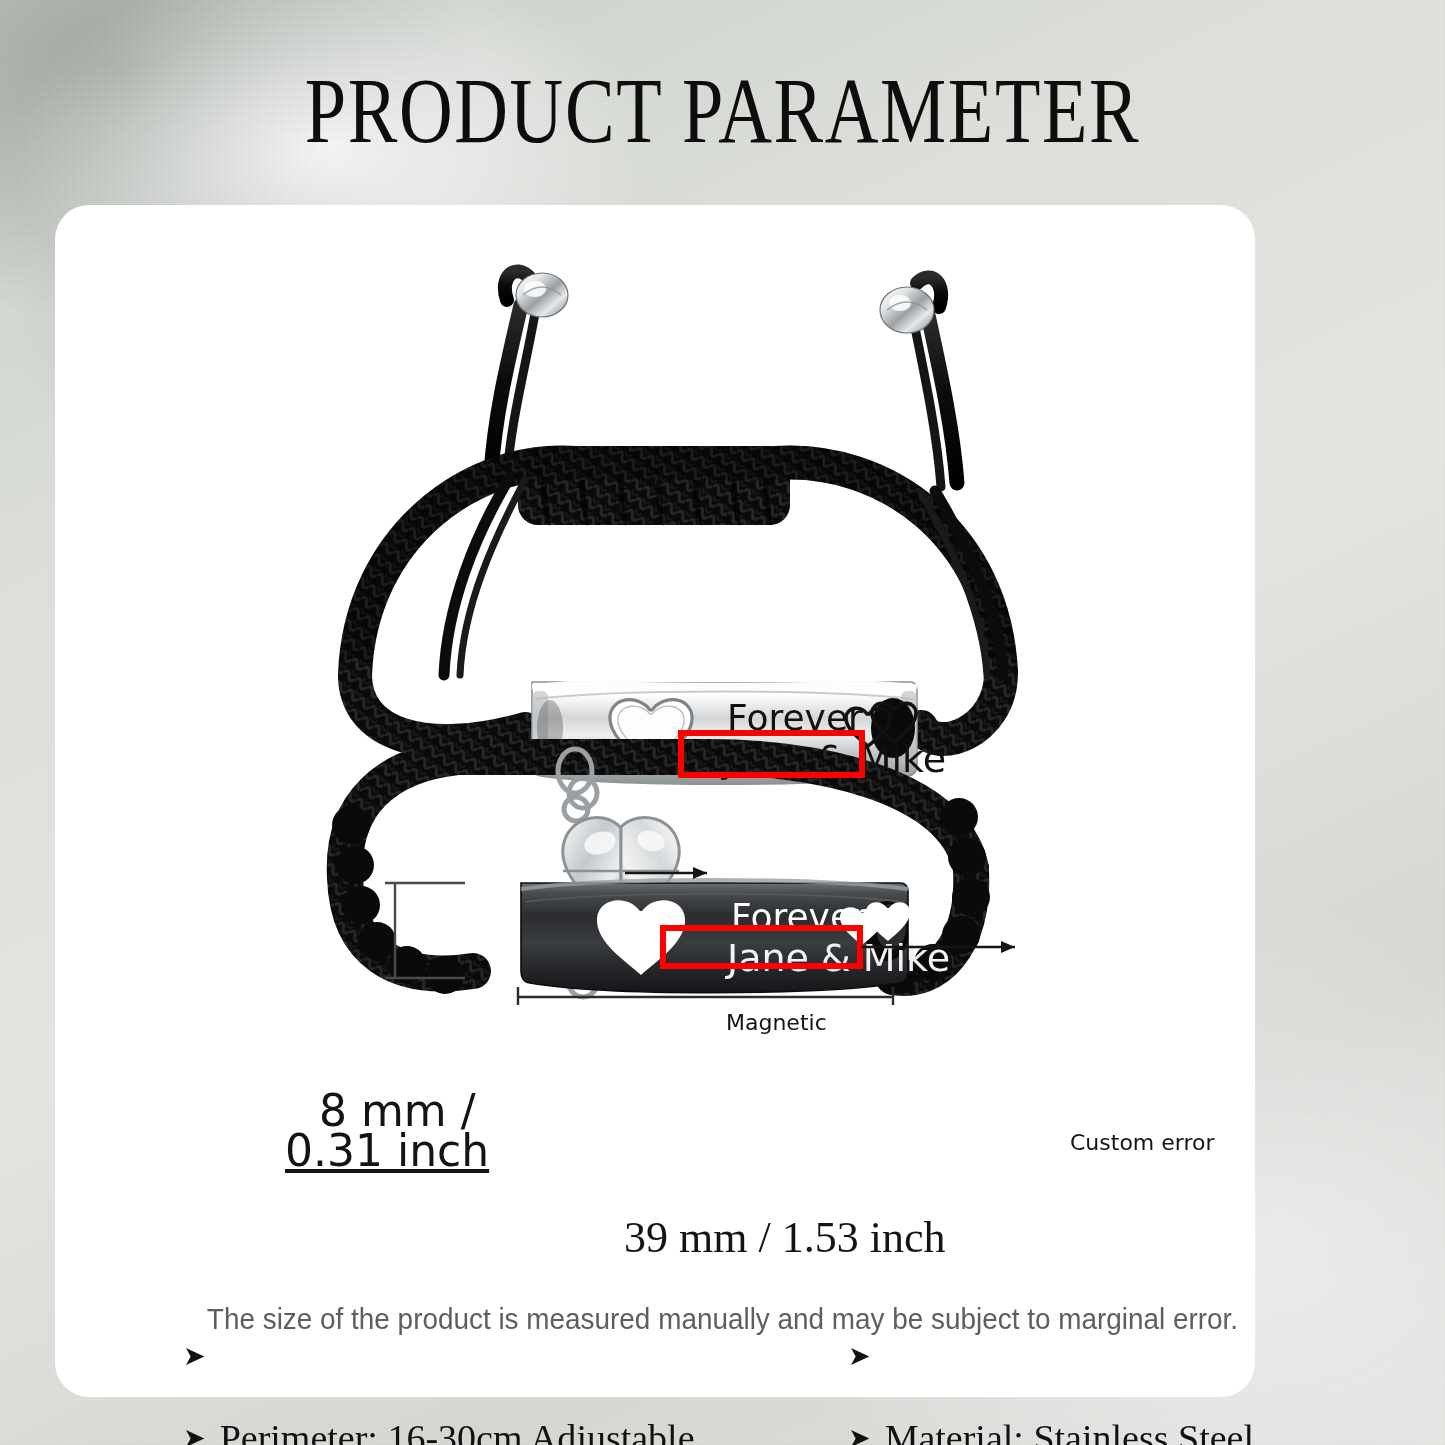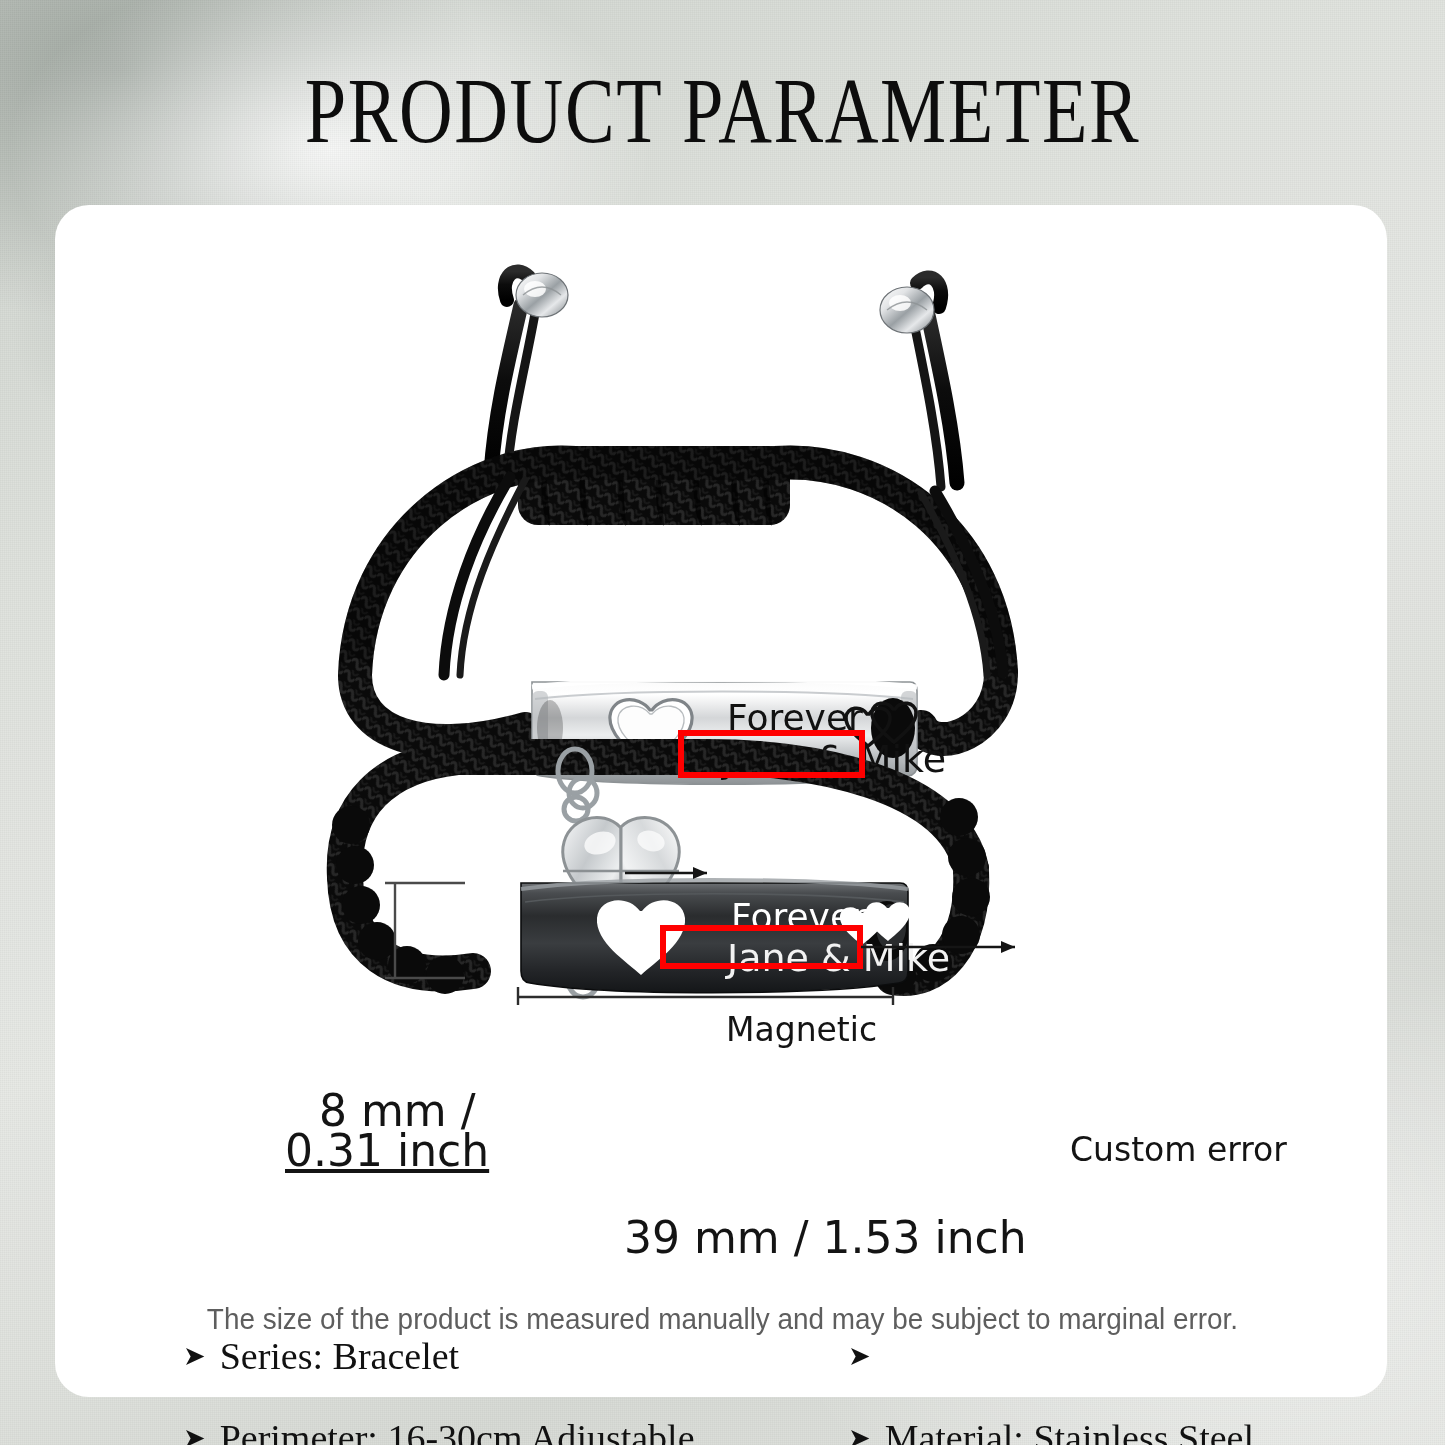--- a/index.html
+++ b/index.html
@@ -52,56 +52,56 @@
     transform-origin: center top;
     white-space: nowrap;
     line-height: 1.05;
   }
 
   
   .card {
     position: absolute;
     left: 55px;
     top: 205px;
-    width: 1332px;
+    width: 1200px;
     height: 1192px;
     background: #ffffff;
     border-radius: 34px;
   }
 
   
   .product {
     position: absolute;
     left: 0; top: 0;
     width: 1336px; height: 830px;
     pointer-events: none;
   }
   .product svg { display: block; }
 
   
   .ann {
     position: absolute;
     font-family: "DejaVu Sans", sans-serif;
-    font-size: 33px;
+    font-size: 22px;
     color: #141414;
     white-space: nowrap;
   }
   .ann-magnetic { left: 671px; top: 805px; }
   .ann-custom   { left: 1015px; top: 925px; }
 
   .dim {
     position: absolute;
     font-family: "DejaVu Sans", sans-serif;
     font-size: 44px;
     color: #141414;
     white-space: nowrap;
   }
   .dim-h-left  { left: 264px; top: 880px; }
   .dim-h-left2 { left: 230px; top: 920px; text-decoration: underline; }
-  .dim-w       { left: 569px; top: 1007px; }
+  .dim-w       { left: 569px; top: 1007px; font-family: Liberation Serif, serif; }
 
   
   .specs {
     position: absolute;
     left: 128px;
     top: 1110px;
     width: 1210px;
     display: grid;
     grid-template-columns: 665px 545px;
     grid-auto-rows: 82px;
@@ -379,21 +379,20 @@
   <div class="dim dim-h-left">8 mm /</div>
   <div class="dim dim-h-left2">0.31 inch</div>
   <div class="dim dim-w">39 mm / 1.53 inch</div>
 
   <div class="ann ann-magnetic">Magnetic</div>
   <div class="ann ann-custom">Custom error</div>
 
   <div class="specs">
     <div class="spec">
       <span class="bullet">➤</span>
-      <span>Series: Bracelet</span>
     </div>
     <div class="spec">
       <span class="bullet">➤</span>
     </div>
     <div class="spec">
       <span class="bullet">➤</span>
       <span>Perimeter: 16-30cm Adjustable</span>
     </div>
     <div class="spec">
       <span class="bullet">➤</span>

